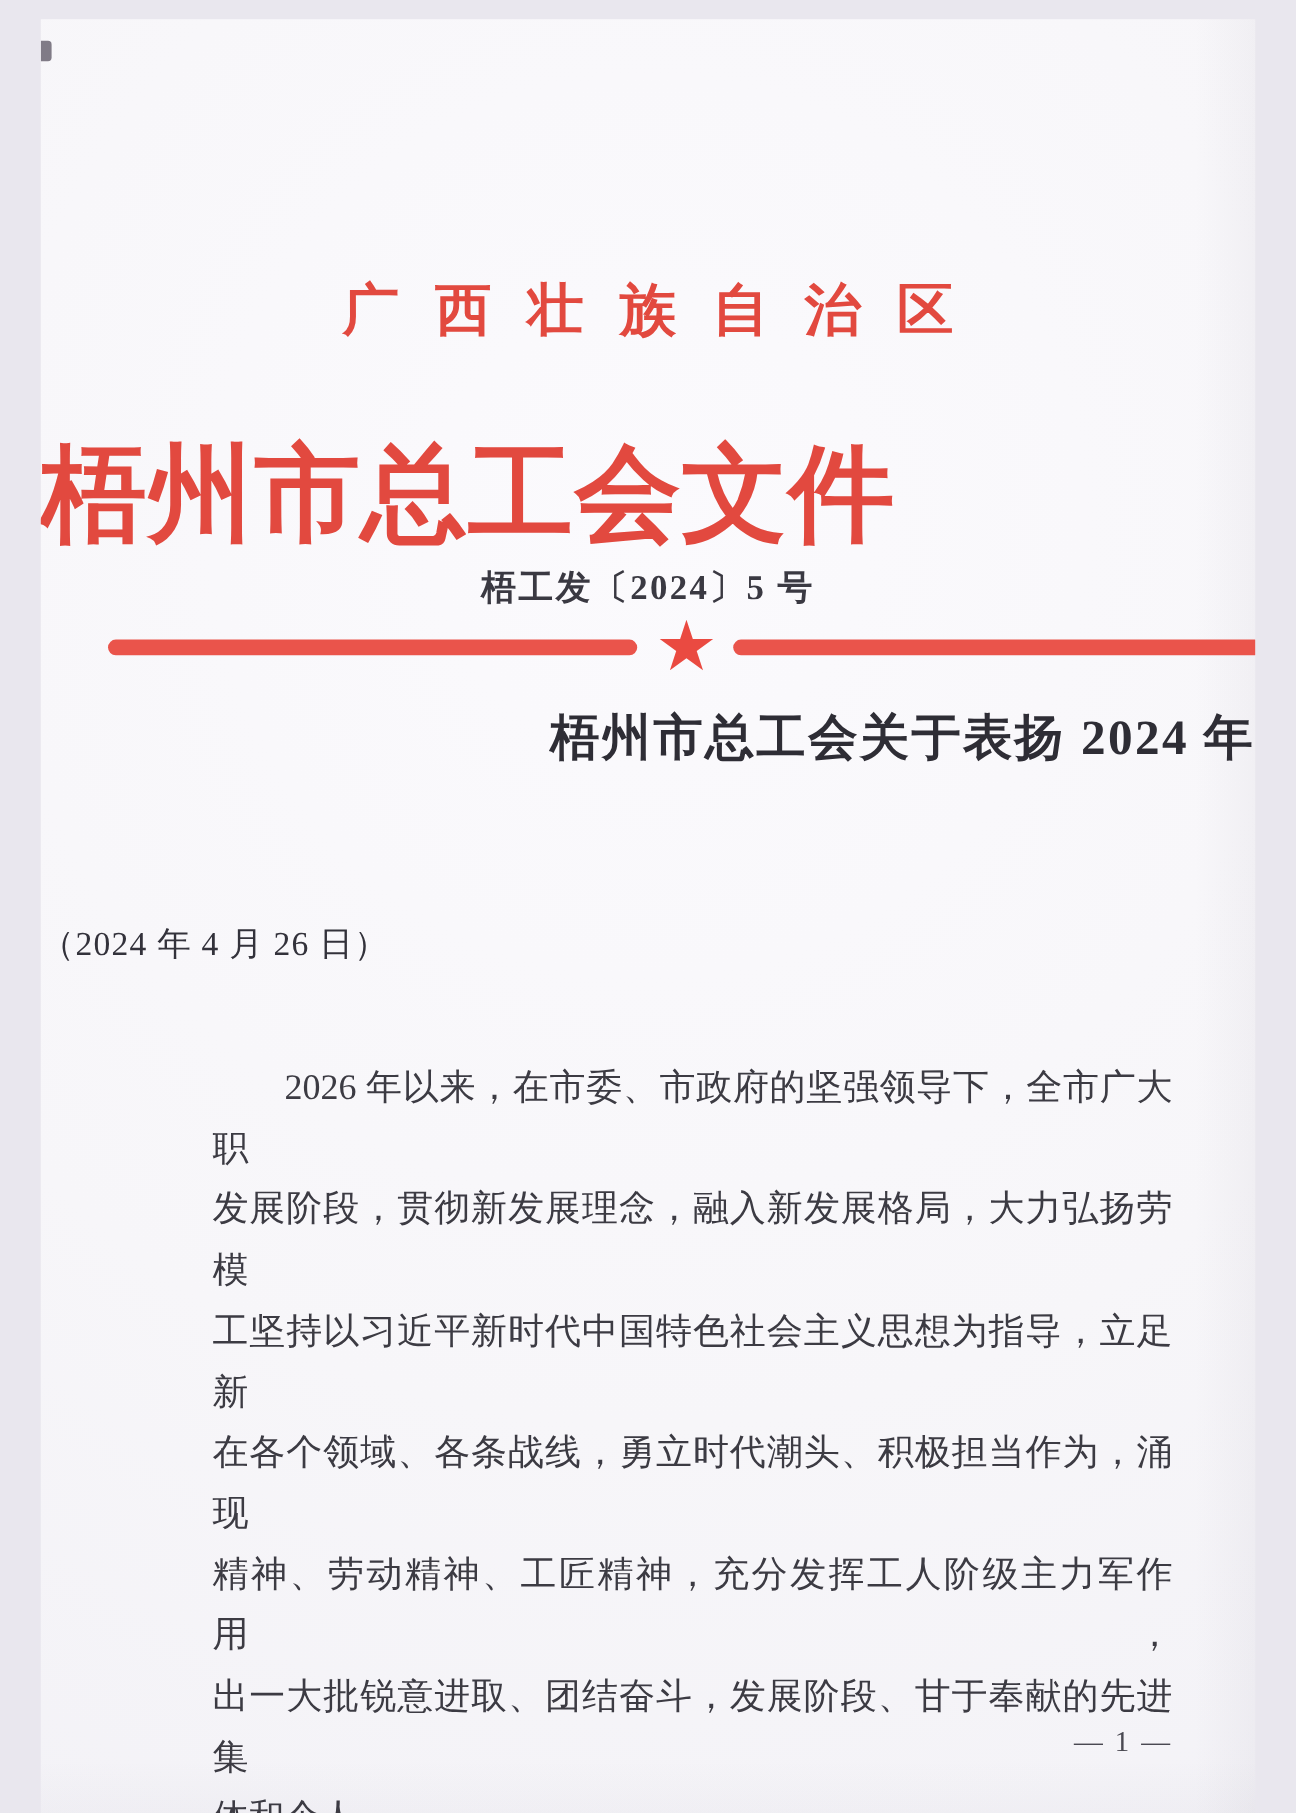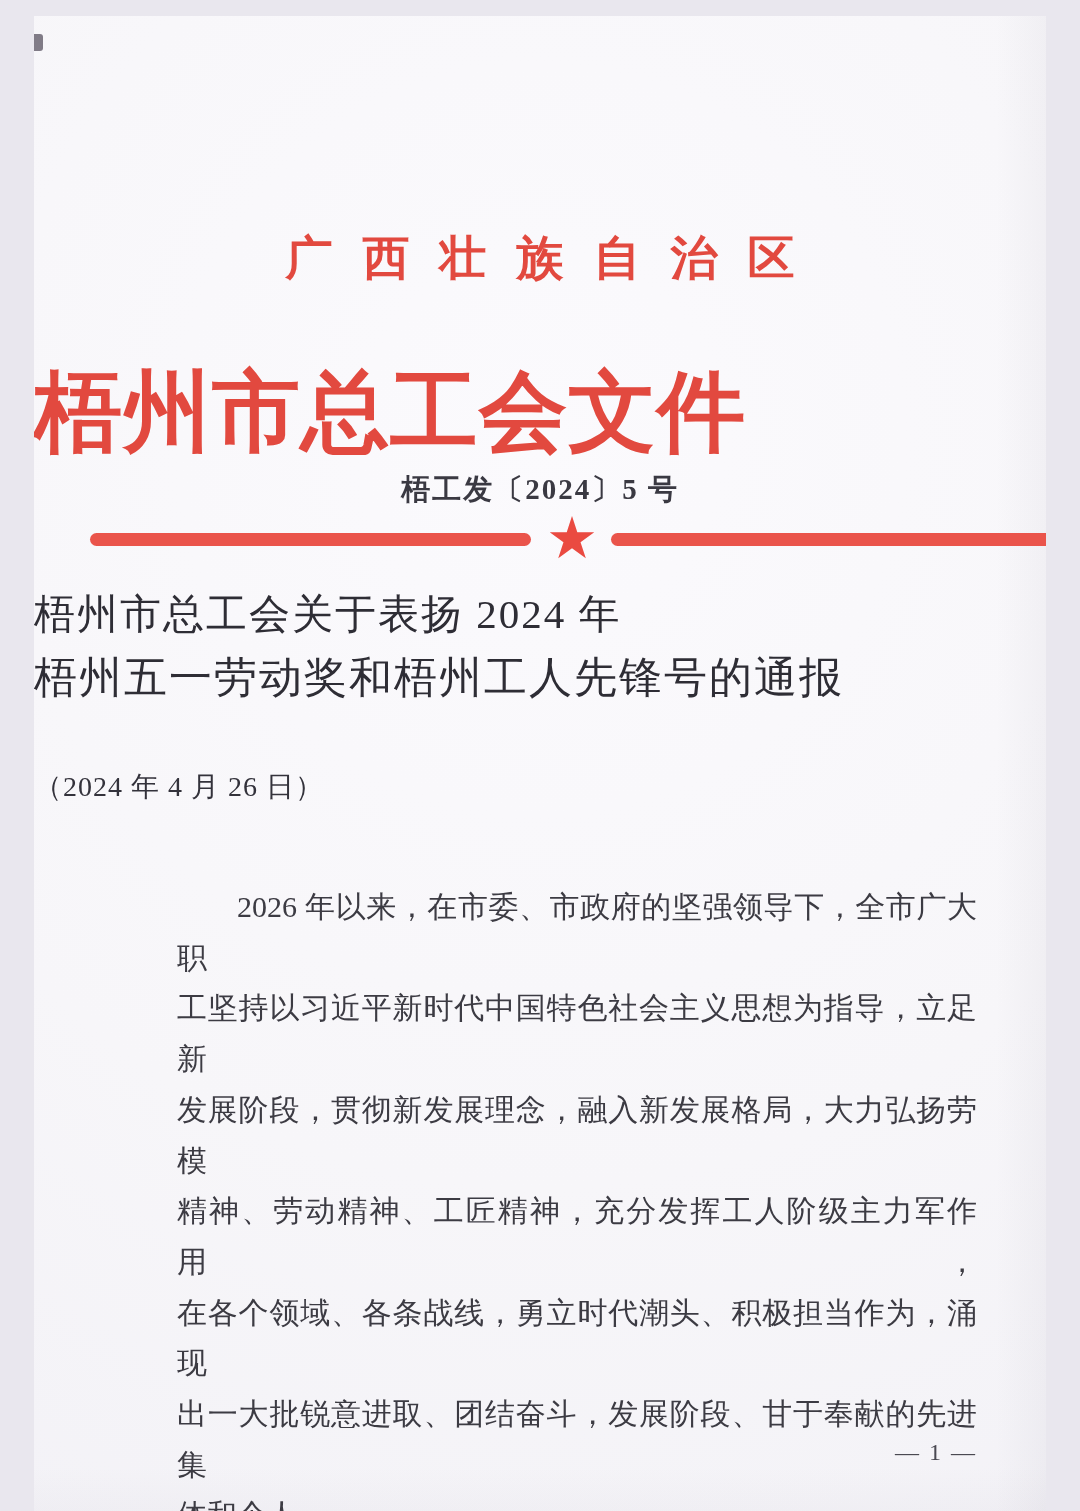--- a/index.html
+++ b/index.html
@@ -90,22 +90,22 @@
     transform: translateX(-50%);
     font-family: "DejaVu Sans", sans-serif;
     font-size: 58px;
     line-height: 62px;
     color: #ea4a41;
   }
   .title-line1, .title-line2 {
     position: absolute;
     left: 0;
     width: 100%;
-    text-align: left;
-    font-weight: 400;
+    text-align: right;
+    font-weight: 700;
     color: #2e2d35;
     white-space: nowrap;
   }
   .title-line1 { top: 571px; font-size: 41px; letter-spacing: 2px; }
   .title-line2 { top: 633px; font-size: 43px; letter-spacing: 2px; }
   .doc-date {
     position: absolute;
     top: 752px;
     left: 0;
     width: 100%;
@@ -156,30 +156,29 @@
   <div class="doc-number">梧工发〔2024〕5 号</div>
 
   <div class="divider">
     <div class="divider-line left"></div>
     <span class="star">★</span>
     <div class="divider-line right"></div>
   </div>
 
   <div class="title-line1">梧州市总工会关于表扬 2024 年</div>
 
-  <div class="title-line2">梧州五一劳动奖和梧州工人先锋号的通报</div>
 
   <div class="doc-date">（2024 年 4 月 26 日）</div>
 
   <div class="body-text">
     <div class="bline indent">2026 年以来，在市委、市政府的坚强领导下，全市广大职</div>
+    <div class="bline">发展阶段，贯彻新发展理念，融入新发展格局，大力弘扬劳模</div>
     <div class="bline">工坚持以习近平新时代中国特色社会主义思想为指导，立足新</div>
-    <div class="bline">发展阶段，贯彻新发展理念，融入新发展格局，大力弘扬劳模</div>
+    <div class="bline">在各个领域、各条战线，勇立时代潮头、积极担当作为，涌现</div>
     <div class="bline">精神、劳动精神、工匠精神，充分发挥工人阶级主力军作用，</div>
-    <div class="bline">在各个领域、各条战线，勇立时代潮头、积极担当作为，涌现</div>
     <div class="bline">出一大批锐意进取、团结奋斗，发展阶段、甘于奉献的先进集</div>
     <div class="bline para-end">体和个人。</div>
 
   </div>
 
   <div class="page-number">— 1 —</div>
 
 </div>
 
 </body></html>

